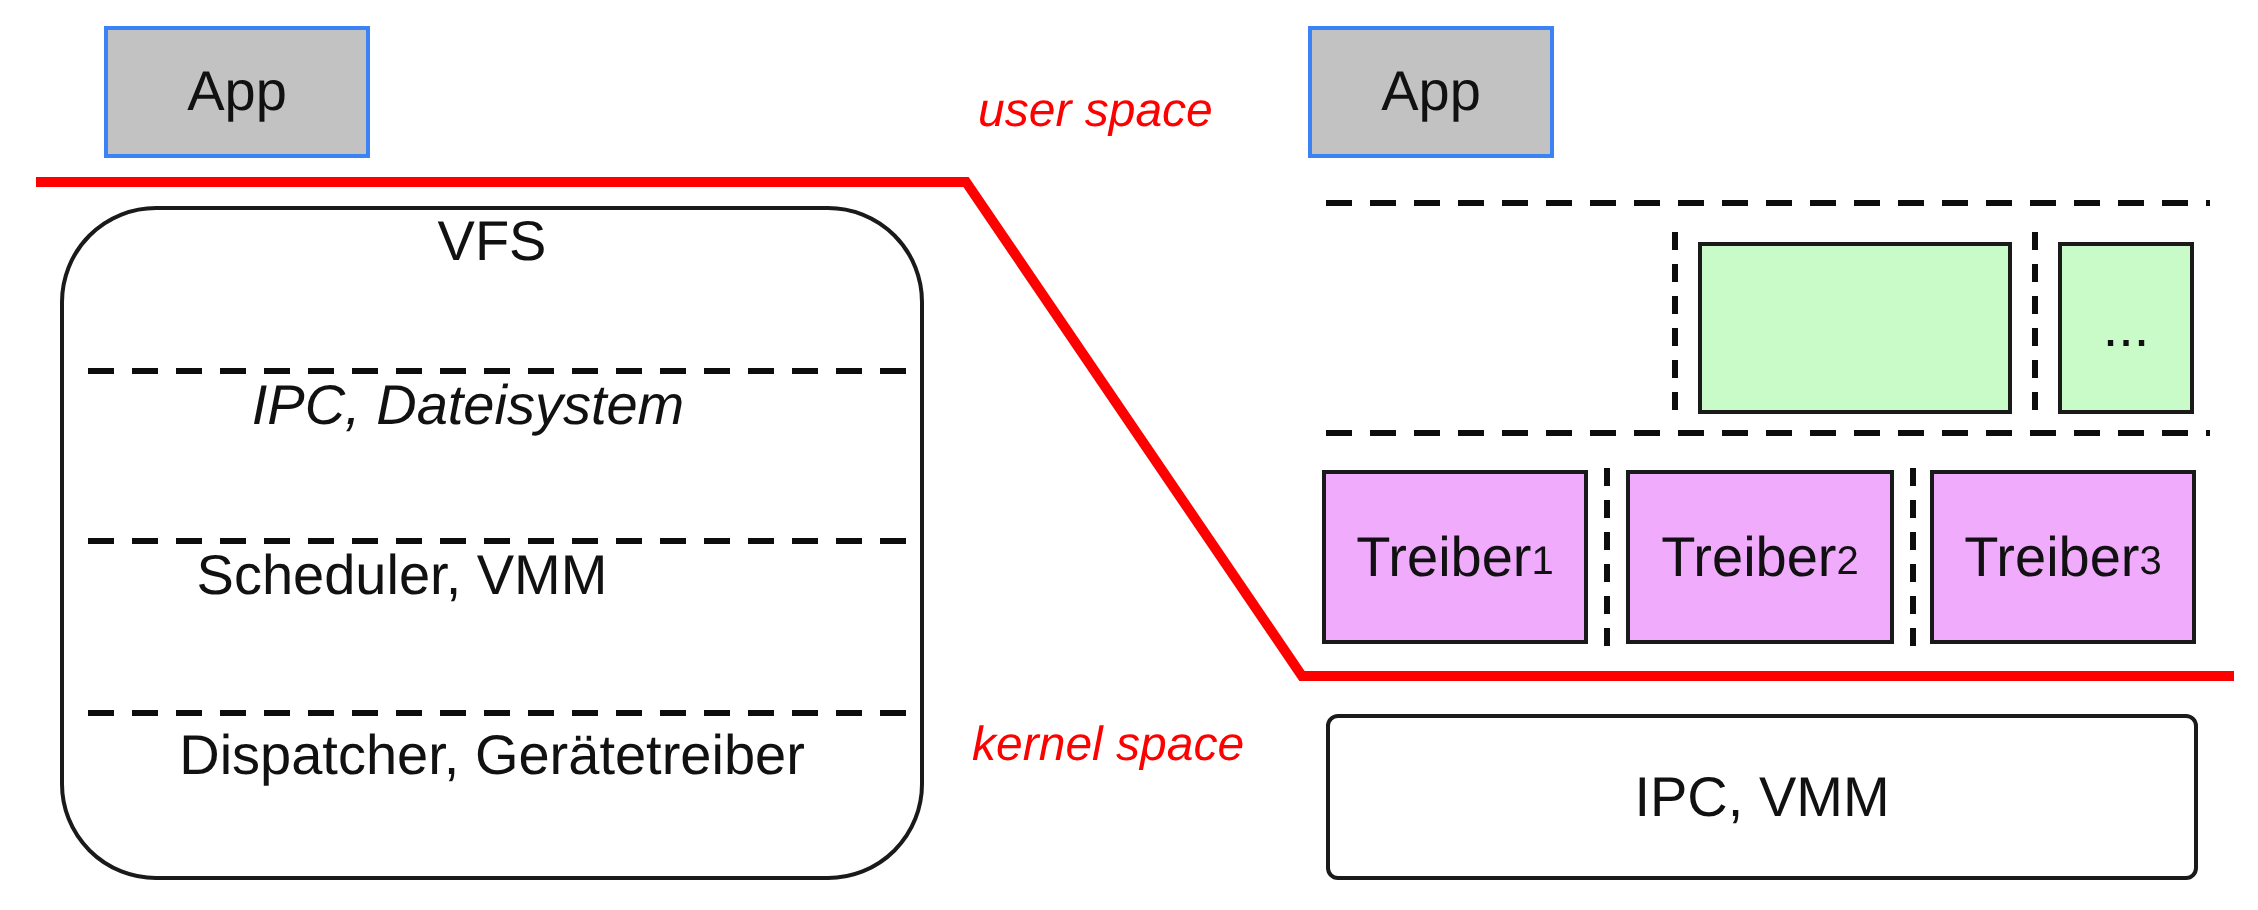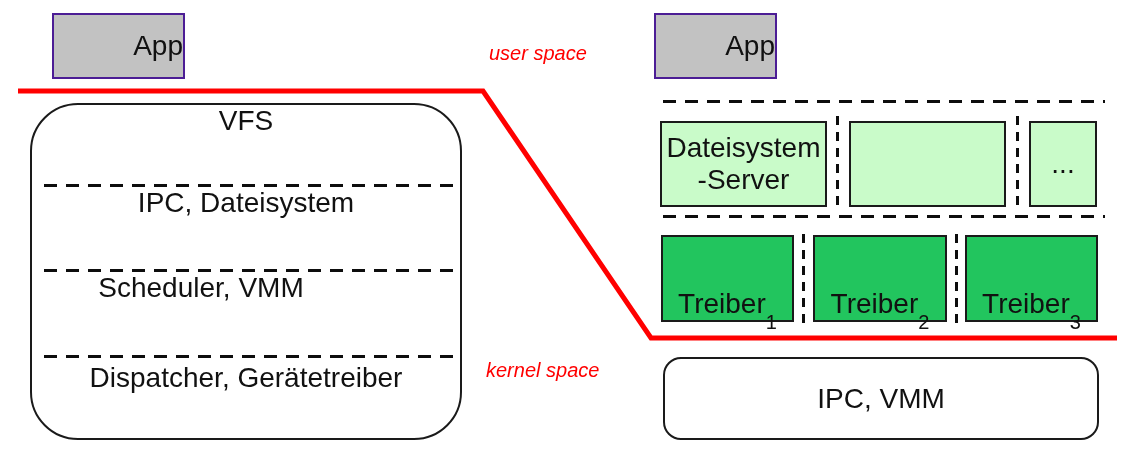--- a/index.html
+++ b/index.html
@@ -14,65 +14,64 @@
   .abs{position:absolute;box-sizing:border-box;}
   .box{
     border:2px solid #1a1a1a;
     display:flex;align-items:center;justify-content:center;
     text-align:center;
     font-size:28px;line-height:32px;
     background:#fff;
   }
   .app-box{
     background:#c2c2c2;
-    border:2px solid #4c1d95;
-    justify-content:flex-end;
+    border:2px solid #3b82f6;
   }
   .rounded-big{border-radius:48px;}
-  .rounded-small{border-radius:18px;}
+  .rounded-small{border-radius:6px;}
   .layer-row{
     display:flex;align-items:flex-start;justify-content:center;
     font-size:28px;
   }
   .server-box{background:#c9fbc9;flex-direction:column;}
-  .driver-box{background:#22c55e;align-items:flex-end;}
+  .driver-box{background:#f0abfc;}
   .driver-box sub{font-size:20px;line-height:0;position:relative;top:2px;}
   .dash-h{
     height:3px;
     background:repeating-linear-gradient(to right,#0d0d0d 0 13px,transparent 13px 22px);
   }
   .dash-v{
     width:3px;
     background:repeating-linear-gradient(to bottom,#0d0d0d 0 9px,transparent 9px 16px);
   }
   .red-label{
     color:#ff0000;
     font-style:italic;
-    font-size:20px;
+    font-size:24px;
     white-space:nowrap;
   }
   svg{display:block;}
 </style>
 </head>
 <body>
 
 <div id="canvas">
 
   <div class="abs box app-box" style="left:52px;top:13px;width:133px;height:66px;">
     <span>App</span>
   </div>
 
   <div class="abs box rounded-big" style="left:30px;top:103px;width:432px;height:337px;"></div>
 
   <div class="abs layer-row" style="left:32px;top:105px;width:428px;height:80px;">
     <span>VFS</span>
   </div>
   <div class="abs dash-h" style="left:44px;top:184px;width:414px;"></div>
 
-  <div class="abs layer-row" style="left:32px;top:187px;width:428px;height:82px;">
+  <div class="abs layer-row" style="left:20px;top:187px;width:428px;height:82px;font-style:italic;">
     <span>IPC, Dateisystem</span>
   </div>
   <div class="abs dash-h" style="left:44px;top:269px;width:414px;"></div>
 
   <div class="abs layer-row" style="left:16px;top:272px;width:370px;height:83px;">
     <span>Scheduler, VMM</span>
   </div>
   <div class="abs dash-h" style="left:44px;top:355px;width:414px;"></div>
 
   <div class="abs layer-row" style="left:32px;top:362px;width:428px;height:80px;">
@@ -89,24 +88,20 @@
   <div class="abs red-label" style="left:486px;top:359px;text-align:right;">
     <span>kernel space</span>
   </div>
 
   <div class="abs box app-box" style="left:654px;top:13px;width:123px;height:66px;">
     <span>App</span>
   </div>
 
   <div class="abs dash-h" style="left:663px;top:100px;width:442px;"></div>
 
-  <div class="abs box server-box" style="left:660px;top:121px;width:167px;height:86px;">
-    <span>Dateisystem</span>
-    <span>-Server</span>
-  </div>
   <div class="abs dash-v" style="left:836px;top:116px;height:96px;"></div>
   <div class="abs box server-box" style="left:849px;top:121px;width:157px;height:86px;">
   </div>
   <div class="abs dash-v" style="left:1016px;top:116px;height:96px;"></div>
   <div class="abs box server-box" style="left:1029px;top:121px;width:68px;height:86px;">
     <span>...</span>
   </div>
 
   <div class="abs dash-h" style="left:663px;top:215px;width:442px;"></div>
 

